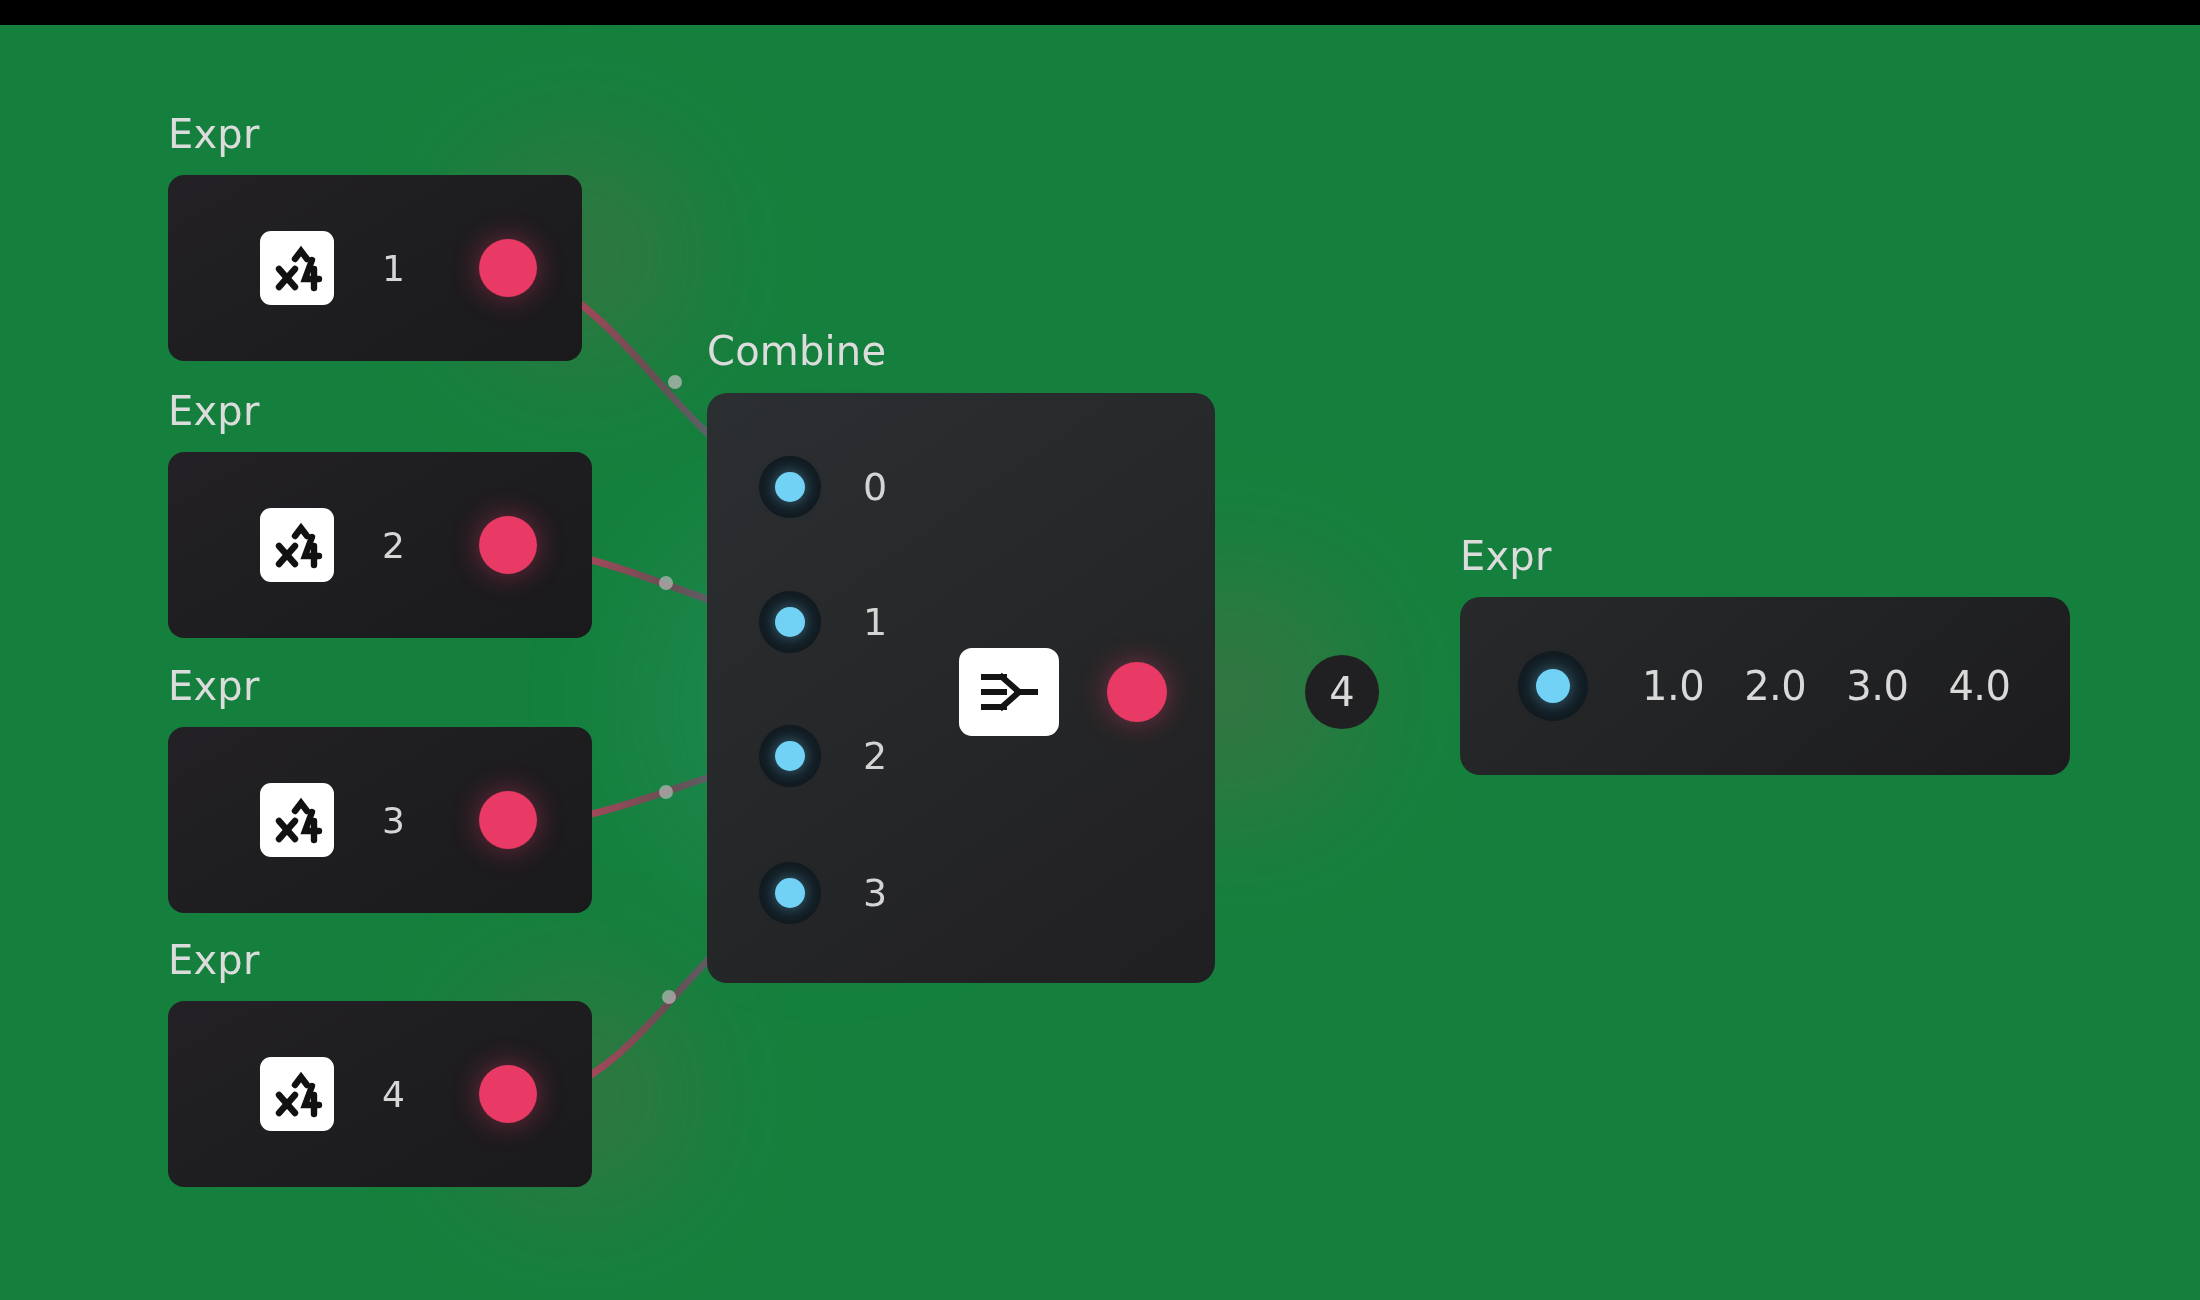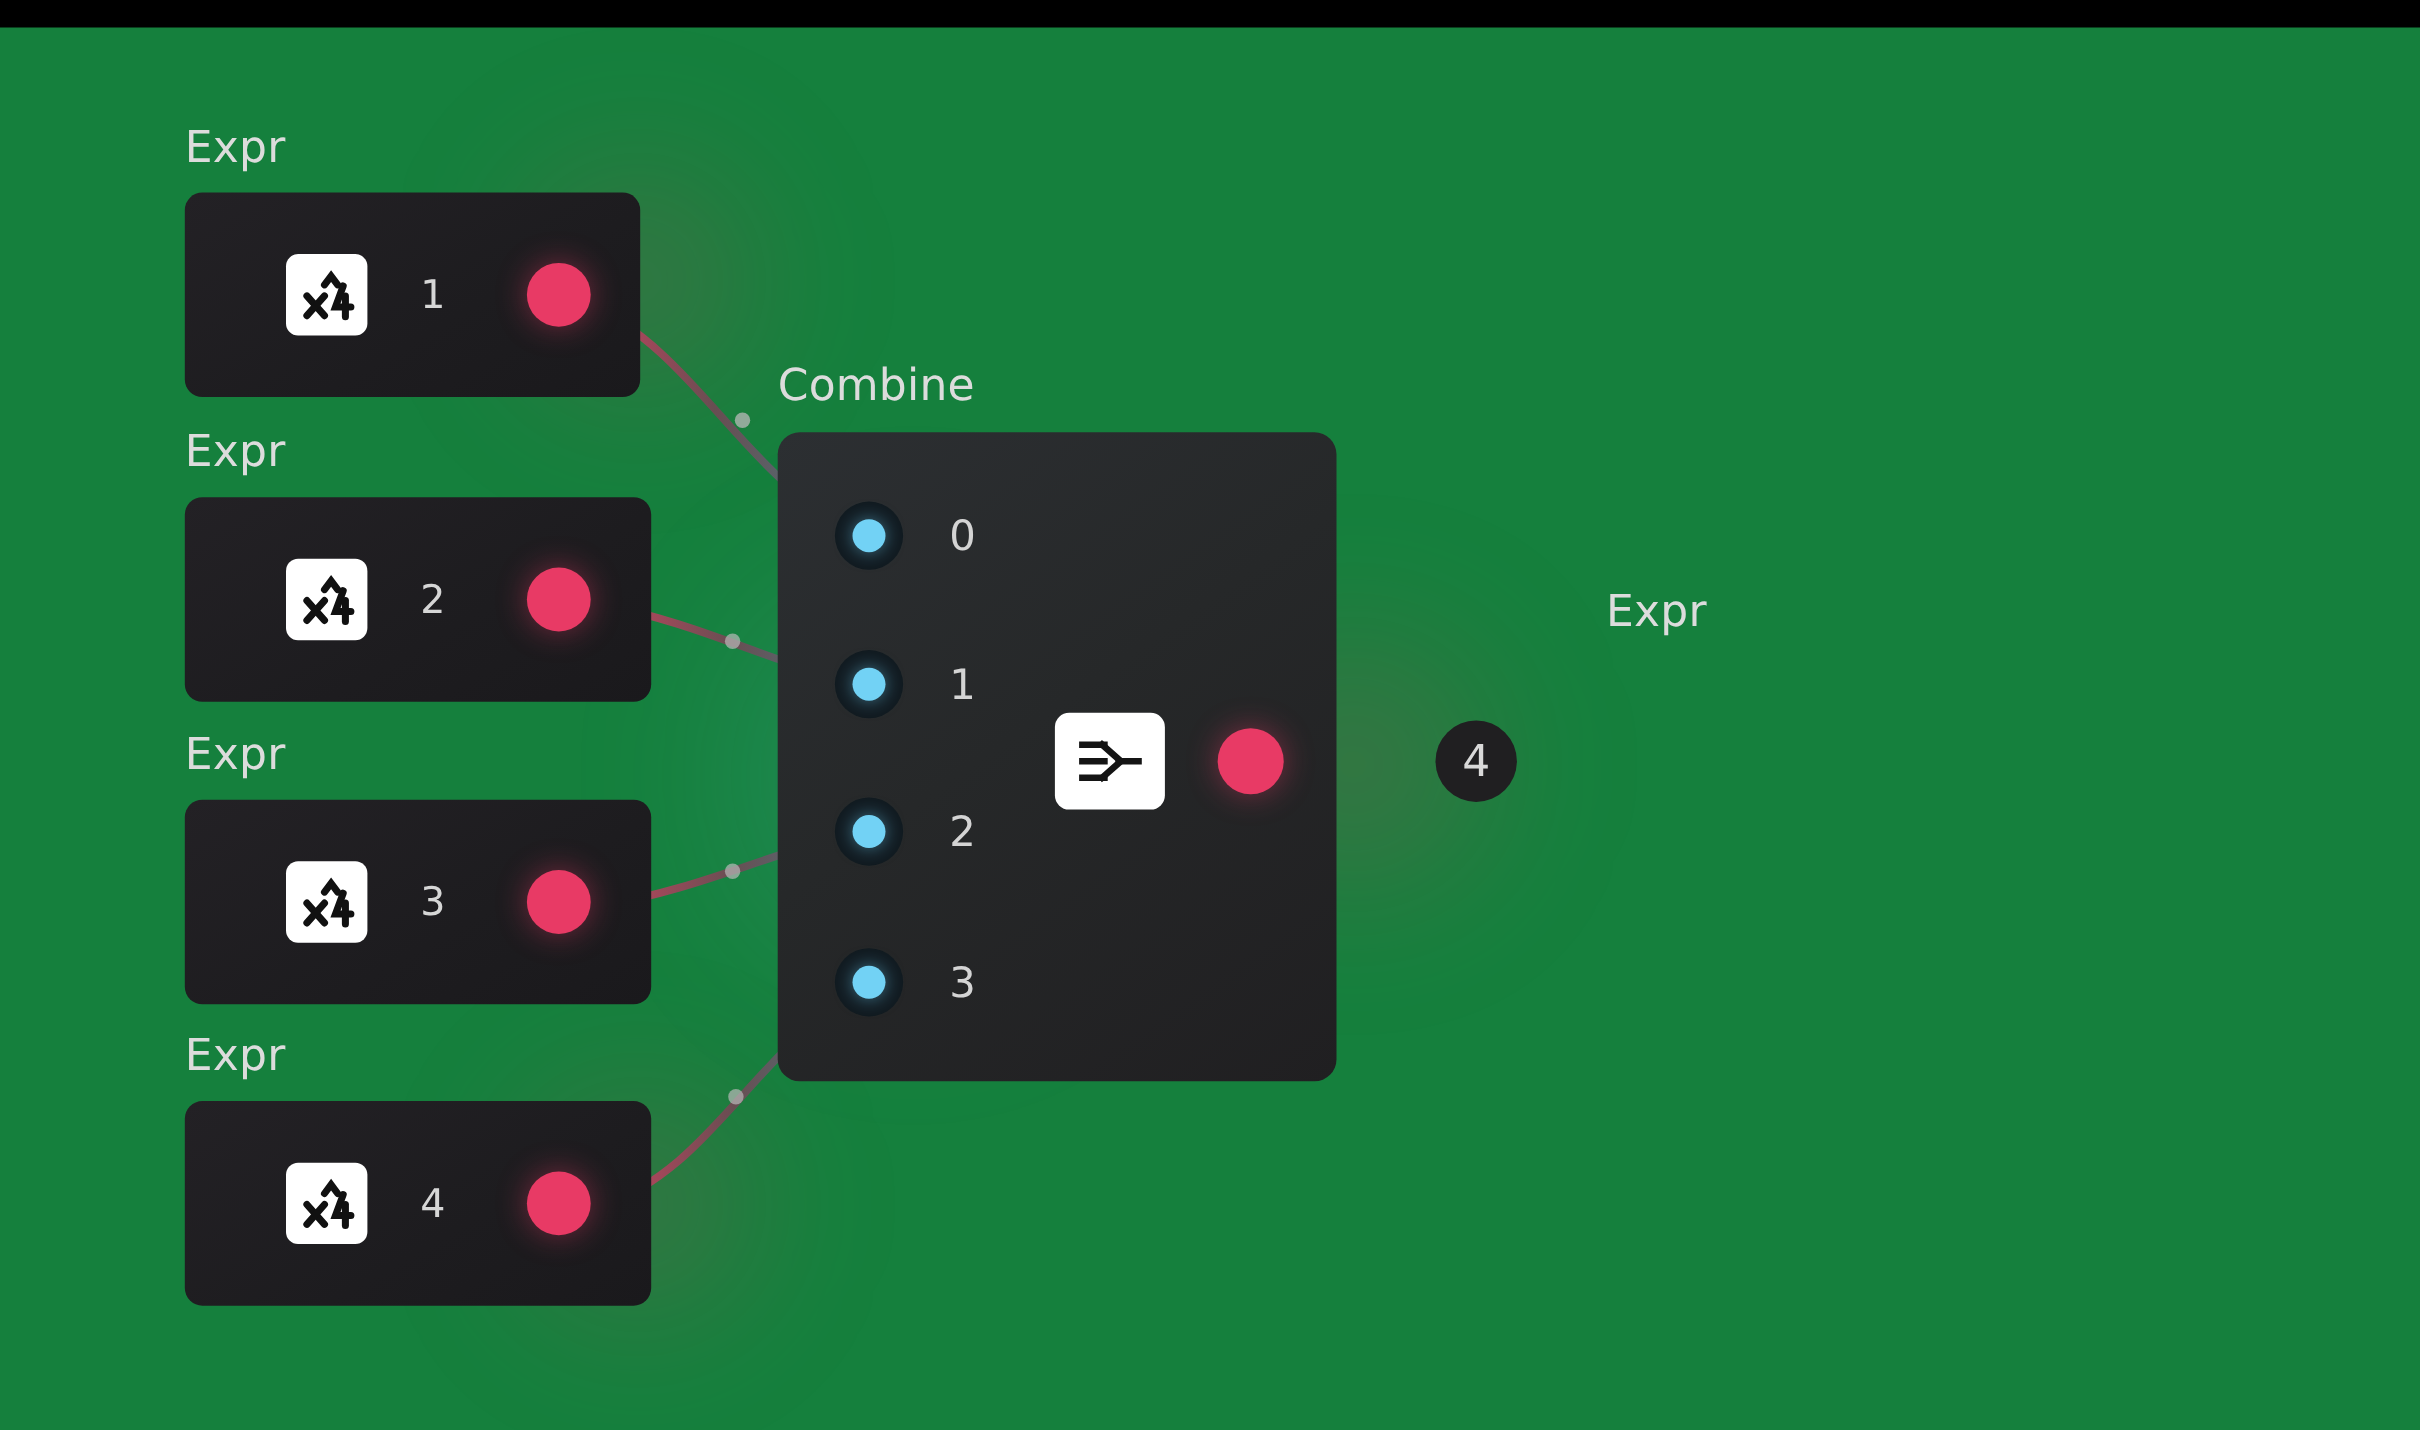--- a/index.html
+++ b/index.html
@@ -353,14 +353,25 @@
         </g>
       </svg>
     </div>
 
     <div id="combine-out" class="port port-out" style="left:400px; top:269px;"></div>
   </div>
 
   <div class="edge-badge" style="left:1305px; top:630px;">4</div>
 
   <div class="node-label" style="left:1460px; top:508px;">Expr</div>
+  <div id="value-card" style="left:1460px; top:572px; width:610px; height:178px; padding-left:58px;">
+    <div id="value-port-well">
+      <div id="value-port-dot"></div>
+    </div>
+    <div class="value-list">
+      <div class="value-item">1.0</div>
+      <div class="value-item">2.0</div>
+      <div class="value-item">3.0</div>
+      <div class="value-item">4.0</div>
+    </div>
+  </div>
 
 </div>
 
 </body></html>

